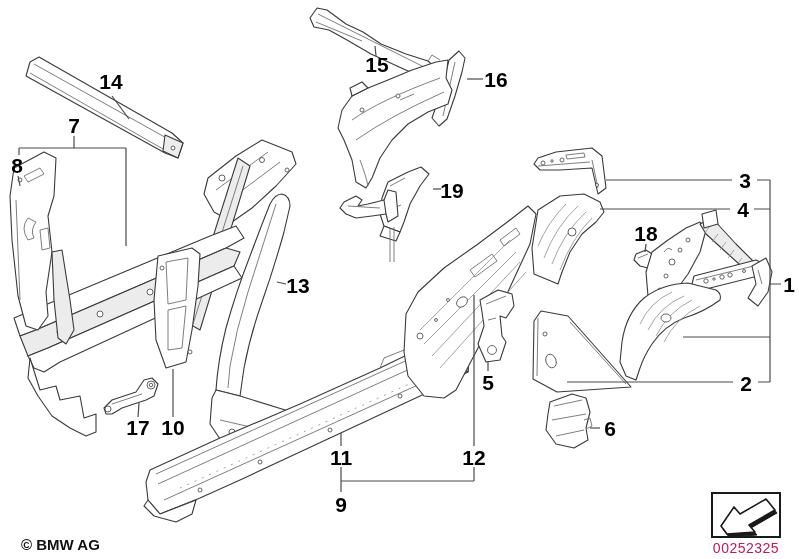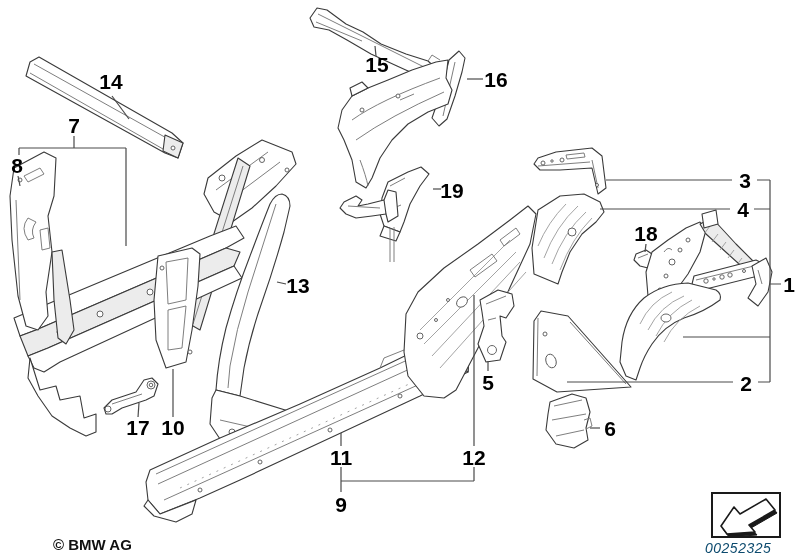--- a/index.html
+++ b/index.html
@@ -7,25 +7,25 @@
         font-family:"Liberation Sans", sans-serif;}
   #diagram-svg{position:absolute;left:0;top:0;}
   .part{fill:#ffffff;stroke:#3a3a3a;stroke-width:1.1;stroke-linejoin:round;}
   .part-shade{fill:#ececec;stroke:#3a3a3a;stroke-width:1.1;stroke-linejoin:round;}
   .detail{fill:none;stroke:#6f6f6f;stroke-width:0.9;}
   .rib{fill:none;stroke:#9a9a9a;stroke-width:0.9;}
   .hole{fill:#ffffff;stroke:#555;stroke-width:0.9;}
   .leader{fill:none;stroke:#4a4a4a;stroke-width:1.2;}
   .callout{font-family:"Liberation Sans", sans-serif;font-weight:bold;font-size:21px;
            fill:#000;text-anchor:middle;cursor:pointer;}
-  #copyright{position:absolute;left:21px;top:536px;font-size:15px;font-weight:600;color:#111;margin-left:32px;}
+  #copyright{position:absolute;left:21px;top:536px;font-size:15px;font-weight:600;color:#111;}
   #stamp{position:absolute;left:711px;top:492px;width:70px;height:46px;border:2px solid #1a1a1a;
          background:#fff;box-sizing:border-box;}
-  #doc-number{position:absolute;left:705px;top:540px;width:82px;
-              font-size:14px;letter-spacing:.5px;color:#0c4a6e;font-style:italic;}
+  #doc-number{position:absolute;left:705px;top:540px;width:82px;text-align:center;
+              font-size:14px;letter-spacing:.5px;color:#be185d;}
 </style>
 </head>
 <body>
 
 <div id="page">
 <svg id="diagram-svg" width="799" height="559" viewBox="0 0 799 559">
 
   <g>
     <path class="part" d="M30,62 L39,57 L172,133 L183,143 L178,158 L165,153 L26,76 Z"></path>
     <path class="detail" d="M34,64 L170,140"></path>

